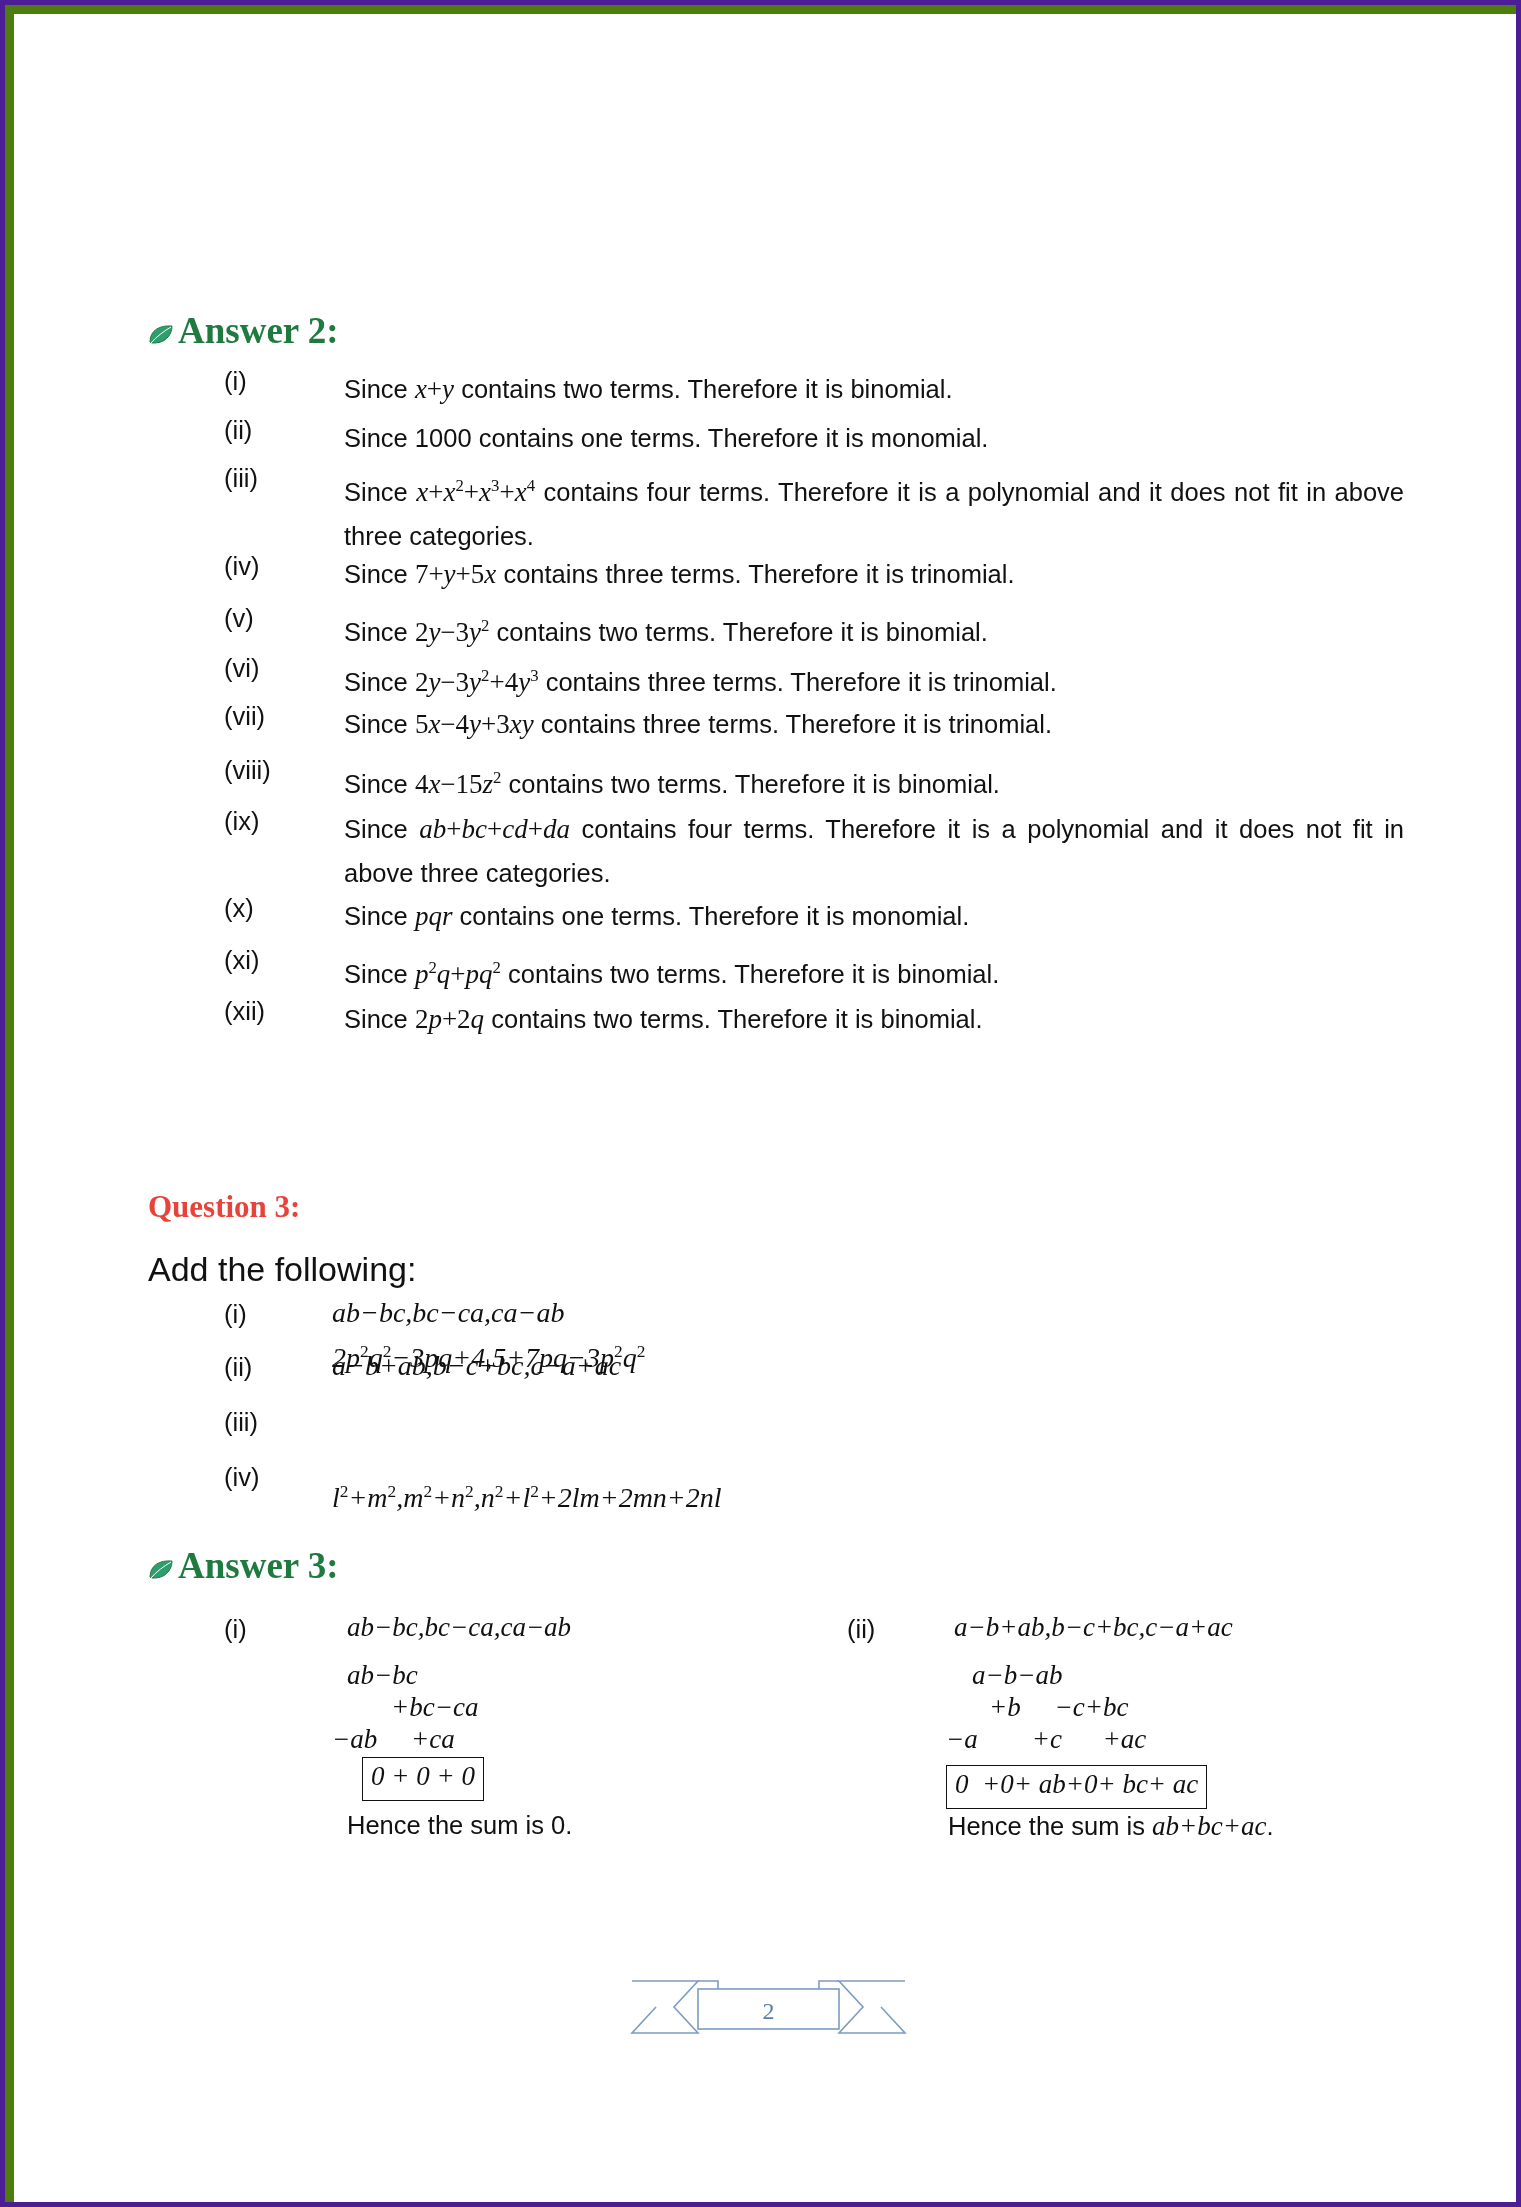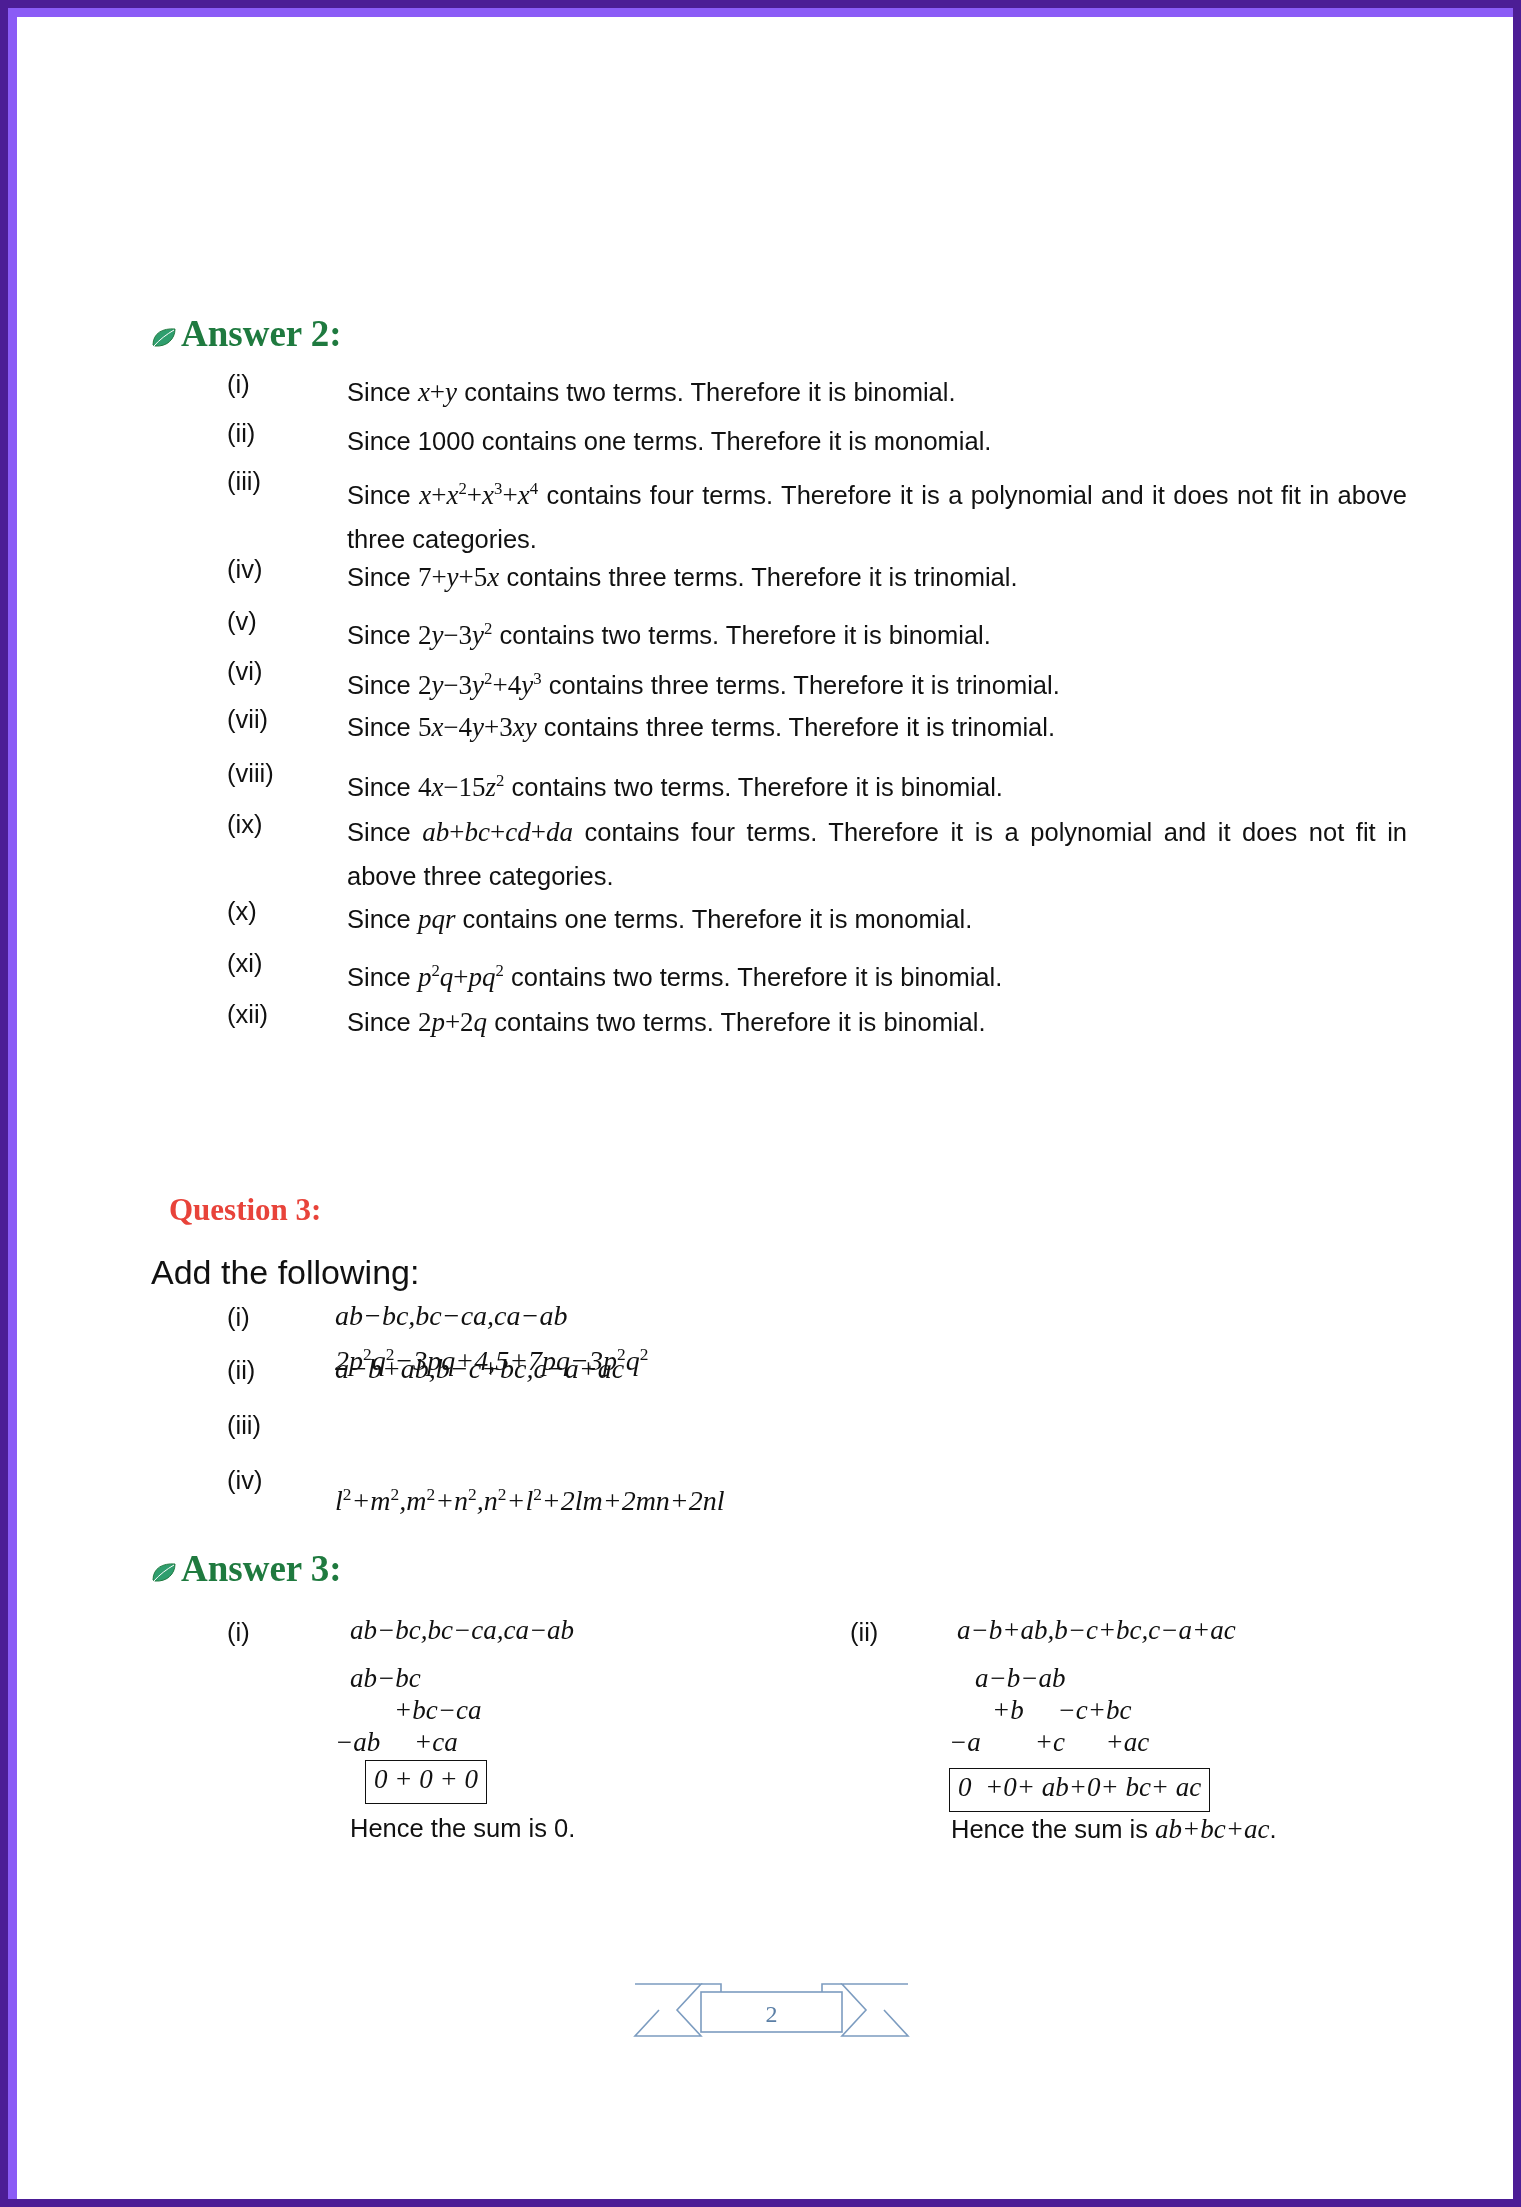--- a/index.html
+++ b/index.html
@@ -4,23 +4,23 @@
 <style>
   html, body {
     margin: 0;
     padding: 0;
     background: #ffffff;
   }
   .page {
     position: relative;
     width: 1521px;
     height: 2207px;
-    background: #8b5cf6;
+    background: #4d7c0f;
     box-sizing: border-box;
-    border: 8px solid #4c1d95;
+    border: 5px solid #4c1d95;
     overflow: hidden;
     font-family: "Liberation Sans", sans-serif;
     text-decoration: underline;
   }
   .sheet {
     position: absolute;
     left: 9px; top: 9px;
     width: 1503px;
     height: 2189px;
     background: #ffffff;
@@ -209,21 +209,21 @@
 
     <div class="row-num" style="left:210px; top:880px;">(x)</div>
     <div class="row-body" style="left:330px; top:880px;">Since&nbsp;<span class="mi">pqr</span>&nbsp;contains one terms. Therefore it is monomial.</div>
 
     <div class="row-num" style="left:210px; top:932px;">(xi)</div>
     <div class="row-body" style="left:330px; top:932px;">Since&nbsp;<span class="mi">p<sup class="exn">2</sup>q</span><span class="mn">+</span><span class="mi">pq<sup class="exn">2</sup></span>&nbsp;contains two terms. Therefore it is binomial.</div>
 
     <div class="row-num" style="left:210px; top:983px;">(xii)</div>
     <div class="row-body" style="left:330px; top:983px;">Since&nbsp;<span class="mn">2</span><span class="mi">p</span><span class="mn">+2</span><span class="mi">q</span>&nbsp;contains two terms. Therefore it is binomial.</div>
 
-    <div class="q-head" style="left:152px; top:1175px;">Question 3:</div>
+    <div class="q-head" style="left:134px; top:1175px;">Question 3:</div>
     <div class="txt" style="left:134px; top:1236px;">Add the following:</div>
 
     <div class="q3-num" style="left:210px; top:1286px;">(i)</div>
     <div class="q3-expr" style="left:318px; top:1283px;">ab−bc,bc−ca,ca−ab</div>
 
     <div class="q3-num" style="left:210px; top:1339px;">(ii)</div>
     <div class="q3-expr" style="left:318px; top:1336px;">a−b+ab,b−c+bc,c−a+ac</div>
 
     <div class="q3-num" style="left:210px; top:1394px;">(iii)</div>
     <div class="q3-expr" style="left:318px; top:1328px;">2p<sup class="exn">2</sup>q<sup class="exn">2</sup>−3pq+4,5+7pq−3p<sup class="exn">2</sup>q<sup class="exn">2</sup></div>

